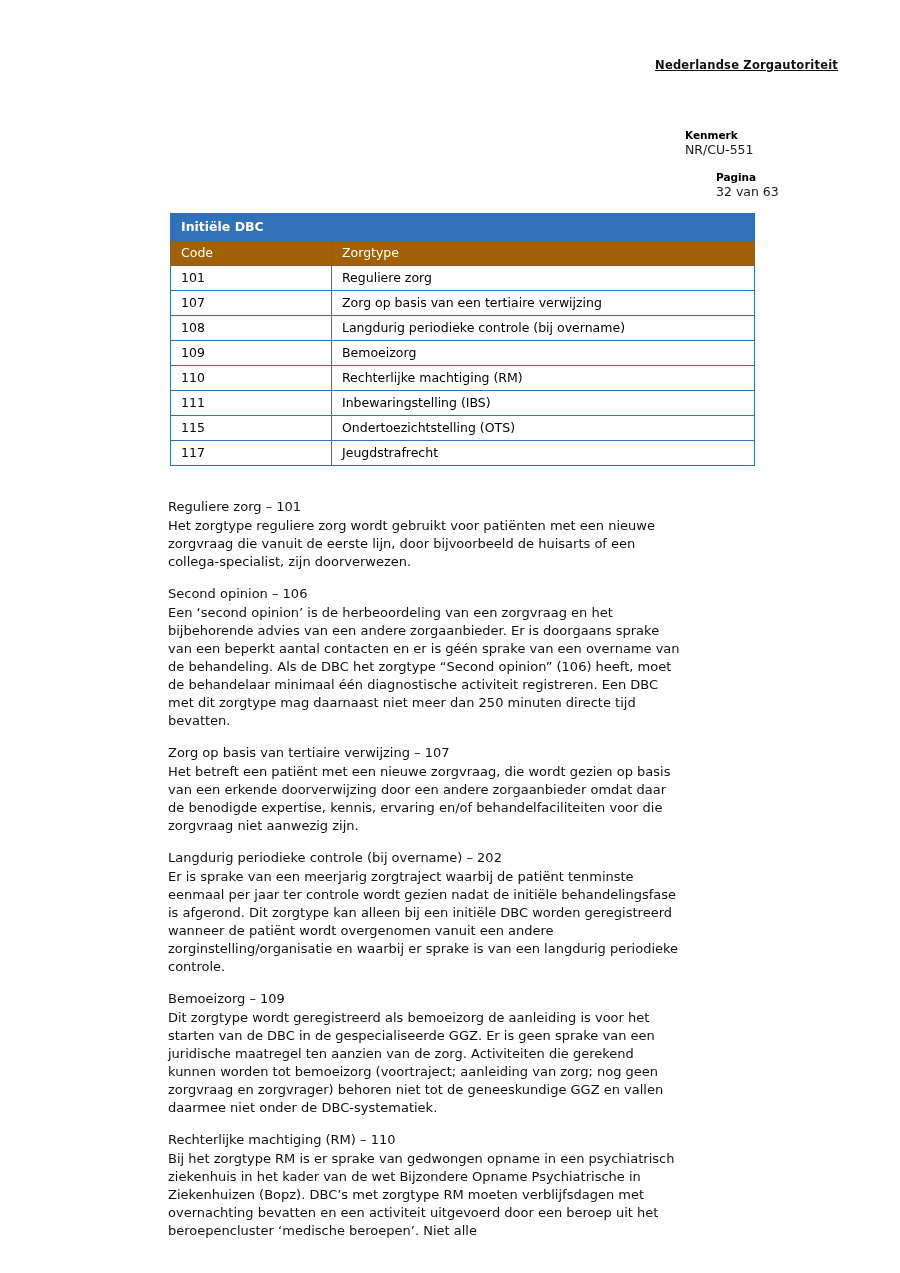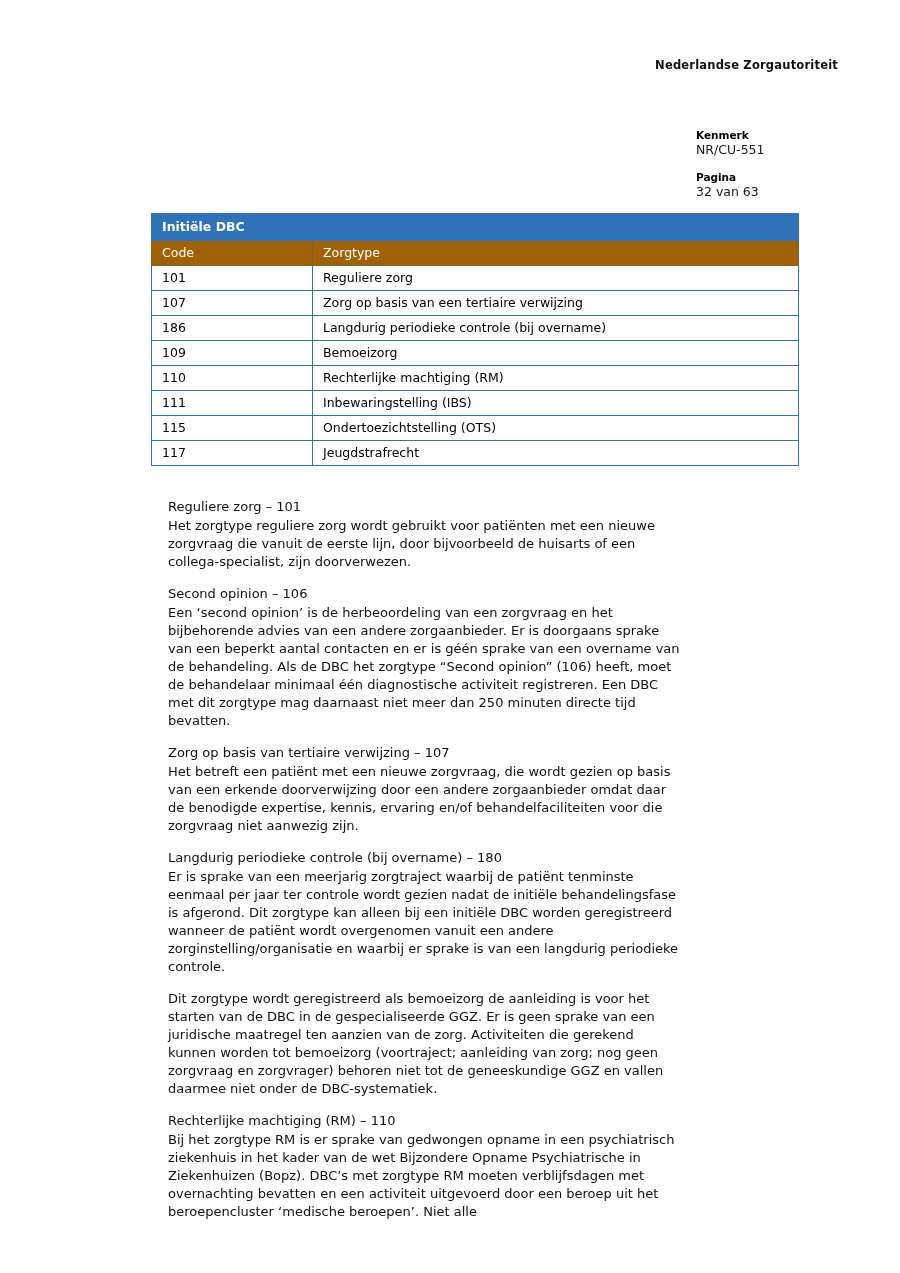--- a/index.html
+++ b/index.html
@@ -26,20 +26,21 @@
   
   .letterhead {
     position: absolute;
     top: 58px;
     right: 62px;
     font-size: 11.5px;
     font-weight: bold;
     letter-spacing: 0.2px;
     color: #111111;
     white-space: nowrap;
+    text-decoration: underline;
   }
 
   
   .title-block {
     position: absolute;
     top: 126px;
     left: 168px;
     width: 500px;
     text-align: center;
   }
@@ -54,43 +55,44 @@
     font-weight: bold;
     letter-spacing: 0.6px;
     margin: 0;
     padding-top: 28px;
   }
 
   
   .meta {
     position: absolute;
     top: 128px;
-    right: 84px;
+    right: 95px;
     width: 120px;
     font-size: 11.5px;
     line-height: 1.35;
   }
   .meta-label {
     font-weight: bold;
     font-size: 10.5px;
   }
   .meta-value {
     font-size: 12.5px;
     color: #1a1a1a;
   }
   .meta-group + .meta-group {
     margin-top: 11px;
+    margin-left: 31px;
   }
 
   
   .table-wrap {
     position: absolute;
     top: 213px;
-    left: 151px;
-    width: 648px;
+    left: 170px;
+    width: 585px;
   }
   table.zorgtypen {
     width: 100%;
     border-collapse: collapse;
     font-size: 12.5px;
   }
   table.zorgtypen tr.band-blue td {
     background: #2f72b8;
     color: #ffffff;
     font-weight: bold;
@@ -172,21 +174,21 @@
       <tbody>
         <tr>
           <td class="col-code">101</td>
           <td class="col-type">Reguliere zorg</td>
         </tr>
         <tr>
           <td class="col-code">107</td>
           <td class="col-type">Zorg op basis van een tertiaire verwijzing</td>
         </tr>
         <tr>
-          <td class="col-code">186</td>
+          <td class="col-code">108</td>
           <td class="col-type">Langdurig periodieke controle (bij overname)</td>
         </tr>
         <tr>
           <td class="col-code">109</td>
           <td class="col-type">Bemoeizorg</td>
         </tr>
         <tr>
           <td class="col-code">110</td>
           <td class="col-type">Rechterlijke machtiging (RM)</td>
         </tr>
@@ -213,24 +215,25 @@
     </div>
     <div class="section">
       <p class="section-heading">Second opinion – 106</p>
       <p class="section-body">Een ‘second opinion’ is de herbeoordeling van een zorgvraag en het bijbehorende advies van een andere zorgaanbieder. Er is doorgaans sprake van een beperkt aantal contacten en er is géén sprake van een overname van de behandeling. Als de DBC het zorgtype “Second opinion” (106) heeft, moet de behandelaar minimaal één diagnostische activiteit registreren. Een DBC met dit zorgtype mag daarnaast niet meer dan 250 minuten directe tijd bevatten.</p>
     </div>
     <div class="section">
       <p class="section-heading">Zorg op basis van tertiaire verwijzing – 107</p>
       <p class="section-body">Het betreft een patiënt met een nieuwe zorgvraag, die wordt gezien op basis van een erkende doorverwijzing door een andere zorgaanbieder omdat daar de benodigde expertise, kennis, ervaring en/of behandelfaciliteiten voor die zorgvraag niet aanwezig zijn.</p>
     </div>
     <div class="section">
-      <p class="section-heading">Langdurig periodieke controle (bij overname) – 180</p>
+      <p class="section-heading">Langdurig periodieke controle (bij overname) – 202</p>
       <p class="section-body">Er is sprake van een meerjarig zorgtraject waarbij de patiënt tenminste eenmaal per jaar ter controle wordt gezien nadat de initiële behandelingsfase is afgerond. Dit zorgtype kan alleen bij een initiële DBC worden geregistreerd wanneer de patiënt wordt overgenomen vanuit een andere zorginstelling/organisatie en waarbij er sprake is van een langdurig periodieke controle.</p>
     </div>
     <div class="section">
+      <p class="section-heading">Bemoeizorg – 109</p>
       <p class="section-body">Dit zorgtype wordt geregistreerd als bemoeizorg de aanleiding is voor het starten van de DBC in de gespecialiseerde GGZ. Er is geen sprake van een juridische maatregel ten aanzien van de zorg. Activiteiten die gerekend kunnen worden tot bemoeizorg (voortraject; aanleiding van zorg; nog geen zorgvraag en zorgvrager) behoren niet tot de geneeskundige GGZ en vallen daarmee niet onder de DBC-systematiek.</p>
     </div>
     <div class="section">
       <p class="section-heading">Rechterlijke machtiging (RM) – 110</p>
       <p class="section-body">Bij het zorgtype RM is er sprake van gedwongen opname in een psychiatrisch ziekenhuis in het kader van de wet Bijzondere Opname Psychiatrische in Ziekenhuizen (Bopz). DBC’s met zorgtype RM moeten verblijfsdagen met overnachting bevatten en een activiteit uitgevoerd door een beroep uit het beroepencluster ‘medische beroepen’. Niet alle</p>
     </div>
   </div>
 
 </div>
 

